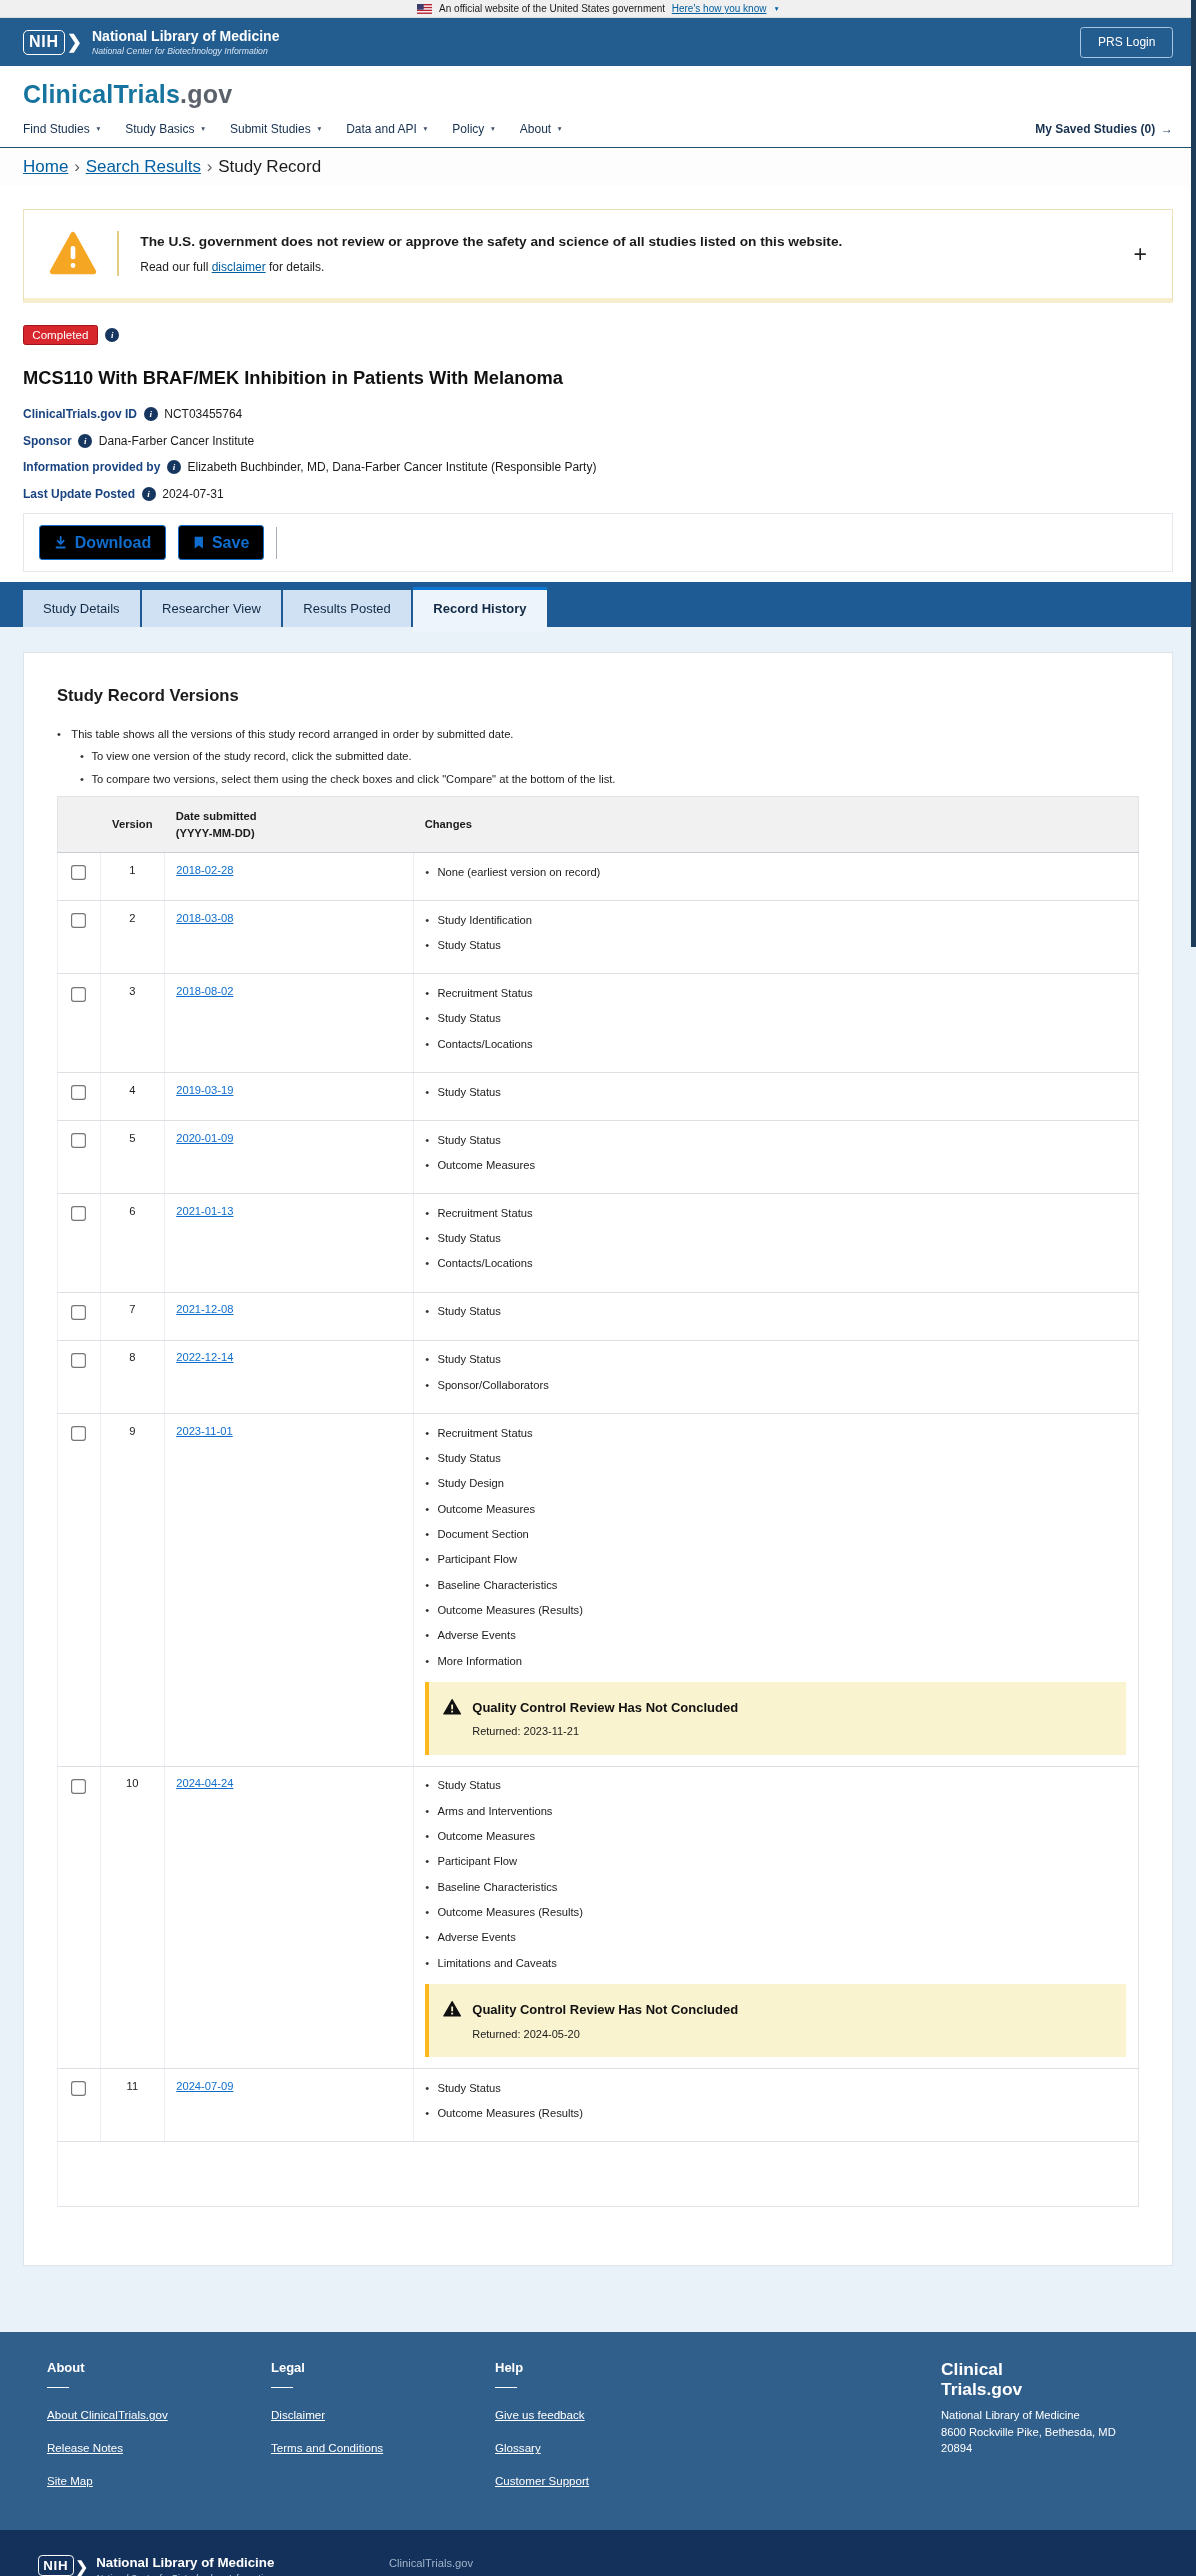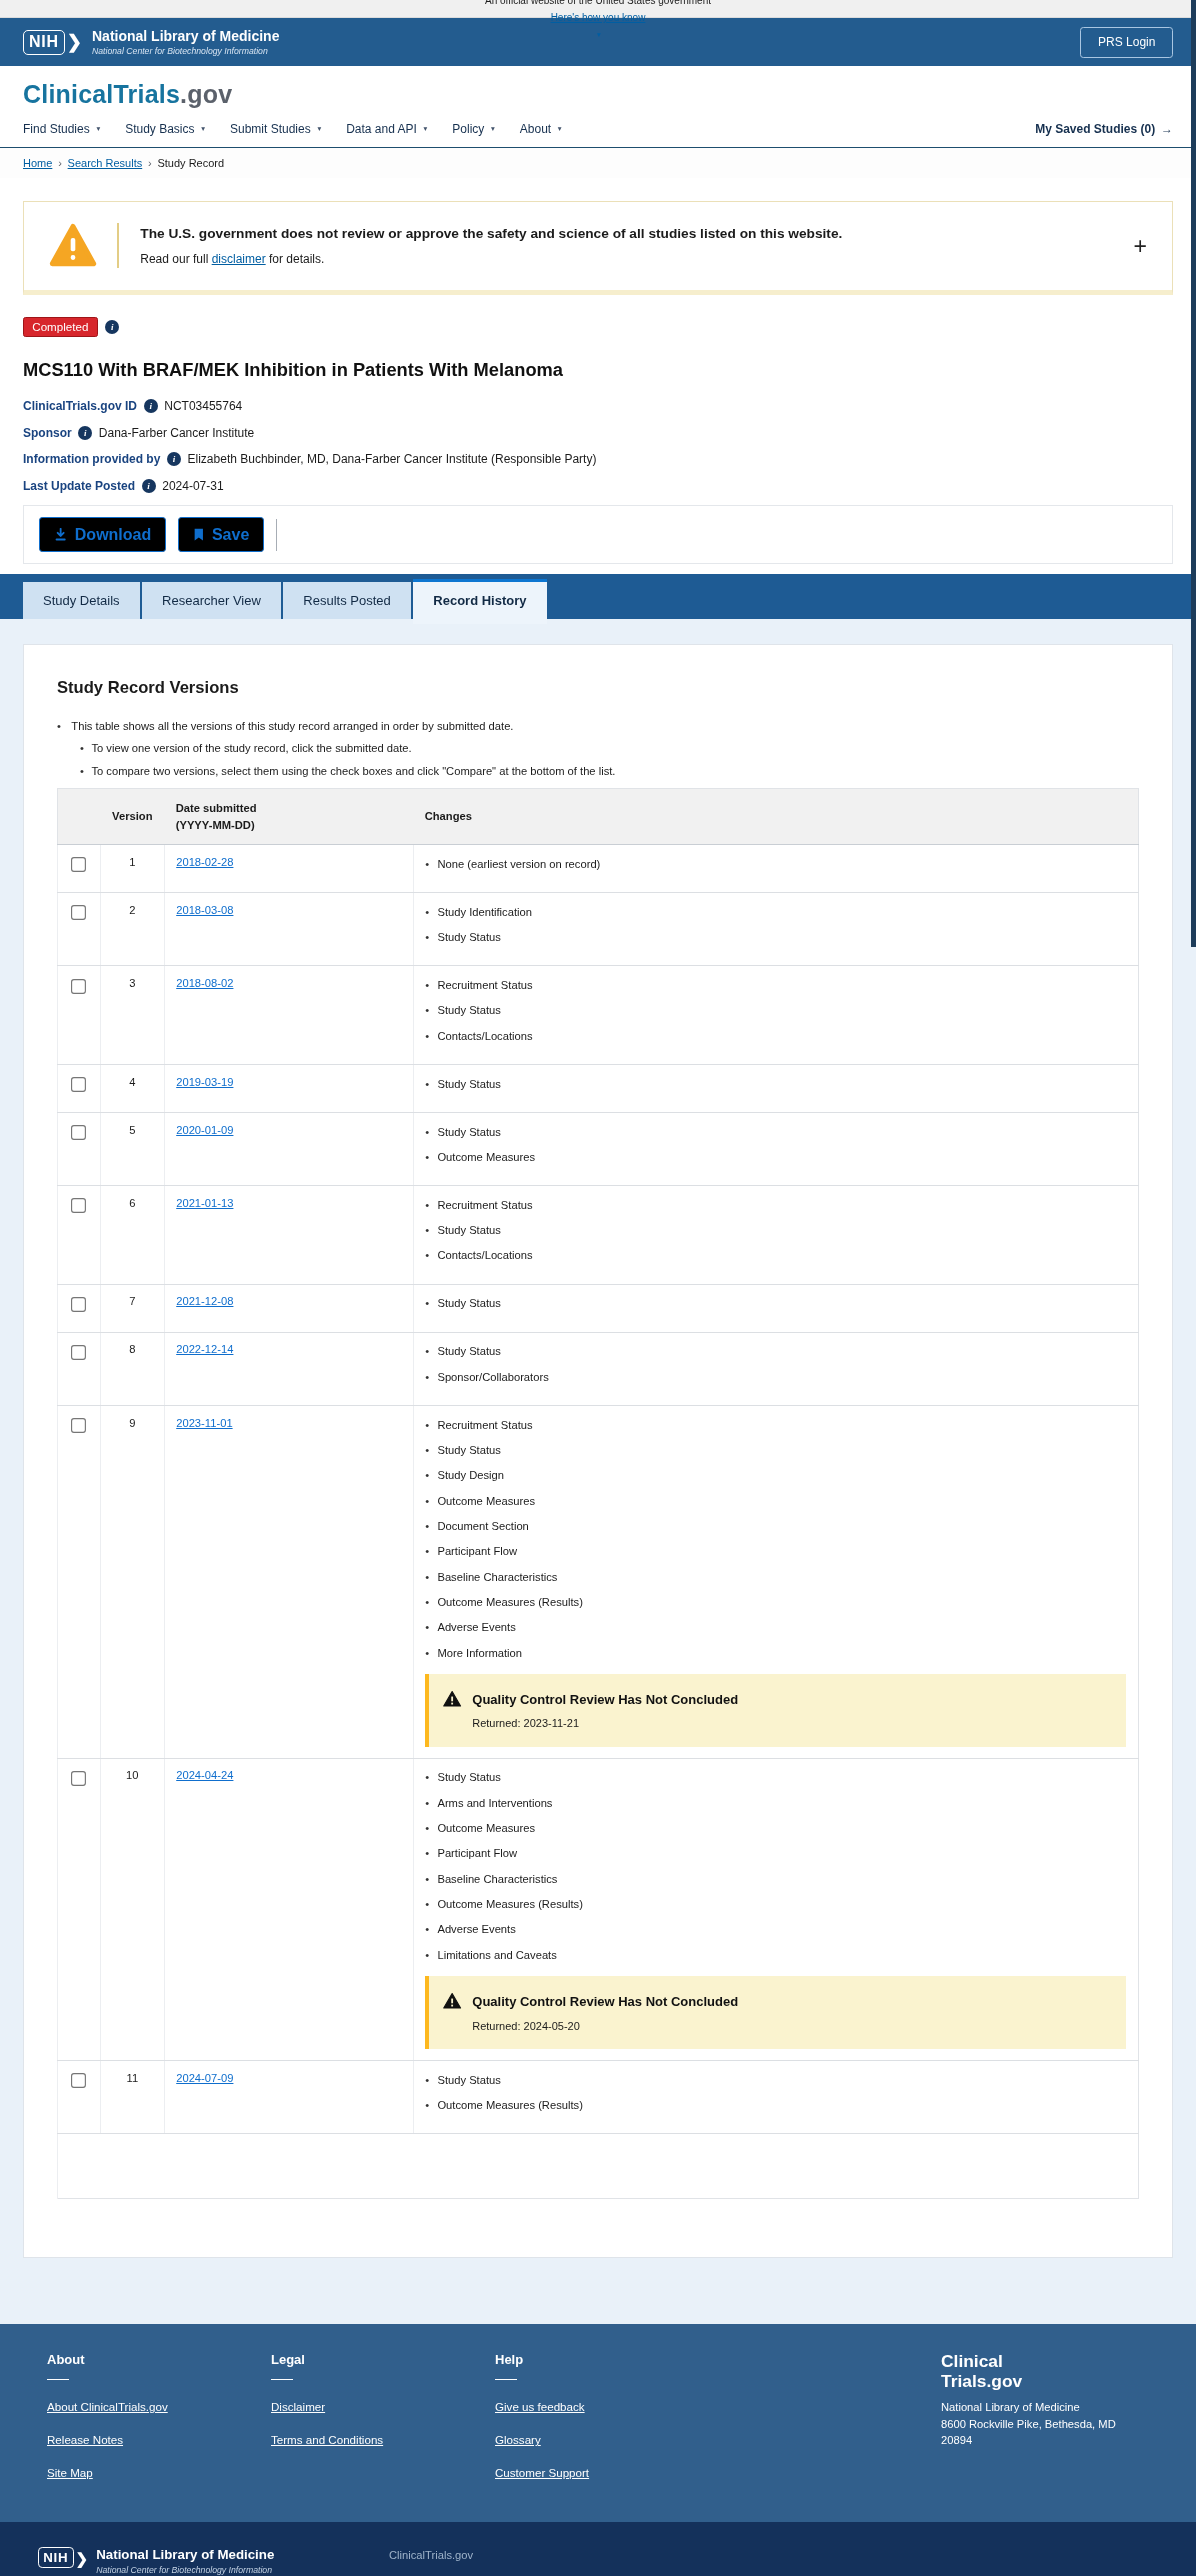--- a/index.html
+++ b/index.html
@@ -4,21 +4,21 @@
 <style>
   * { box-sizing: border-box; margin: 0; padding: 0; }
   body {
     width: 1196px; margin: 0 auto; background: #fff; color: #1b1b1b;
     font-family: "Liberation Sans", sans-serif; position: relative;
   }
   a { cursor: pointer; }
 
   
   .gov-banner { height: 18.3px; background: #f0f0f0; border-bottom: 0.8px solid #dcdcdc;
-    display: flex; align-items: center; justify-content: center; gap: 6.6px; font-size: 10px; color: #1b1b1b; flex-direction: column; }
+    display: flex; align-items: center; justify-content: center; gap: 6.6px; font-size: 10px; color: #1b1b1b; }
   .gov-banner a { color: #005ea2; text-decoration: underline; }
   .chev { font-size: 7.5px; color: #005ea2; margin-left: 1.7px; }
 
   
   .nih-header { height: 48px; background: #235c8f; display: flex; align-items: center; padding: 0 23px; }
   .nih-logo { display: flex; align-items: center; color: #fff; font-weight: bold; }
   .nih-logo .box { border: 1.7px solid #fff; border-radius: 5px; padding: 2.5px 5px; font-size: 16px; letter-spacing: 0.8px; }
   .nih-logo .chevron { font-size: 18.3px; margin-left: 1.7px; font-weight: bold; }
   .nih-org { margin-left: 10px; color: #fff; }
   .nih-org .org { font-size: 14px; font-weight: bold; }
@@ -32,21 +32,21 @@
   .site-logo .p1 { color: #17749f; }
   .site-logo .p2 { color: #5b616b; }
   .nav-row { display: flex; align-items: center; padding: 13.3px 23px 10.8px; }
   .nav-items { display: flex; gap: 25px; }
   .nav-item { font-size: 12px; color: #16304f; display: flex; align-items: center; gap: 5px; }
   .nav-item .chev { color: #42536b; }
   .saved-link { margin-left: auto; font-size: 12px; color: #16304f; font-weight: bold; display: flex; gap: 5.8px; align-items: center; }
   .nav-rule { border: 0; border-top: 1.7px solid #1d4e6e; }
 
   
-  .breadcrumb { padding: 9.1px 23px; font-size: 11px; background: #fdfdfd; display: flex; gap: 5.8px; align-items: center; }
+  .breadcrumb { padding: 9.1px 23px; font-size: 17px; background: #fdfdfd; display: flex; gap: 5.8px; align-items: center; }
   .breadcrumb a { color: #005ea2; text-decoration: underline; }
   .breadcrumb .sep { color: #5b616b; }
 
   
   .disclaimer { margin: 23px 23px 12px; border: 0.8px solid #ebe0b8; border-bottom: 5.8px solid #f6eecd;
     background: #fff; display: flex; align-items: center; padding: 21.6px 25px; position: relative; }
   .disc-divider { width: 1.7px; align-self: stretch; background: #e3cd86; margin: 0 21.6px 0 20px; }
   .disc-title { font-size: 13.7px; font-weight: bold; }
   .disc-body { font-size: 12px; margin-top: 10.8px; }
   .disc-body a { color: #005ea2; text-decoration: underline; }

